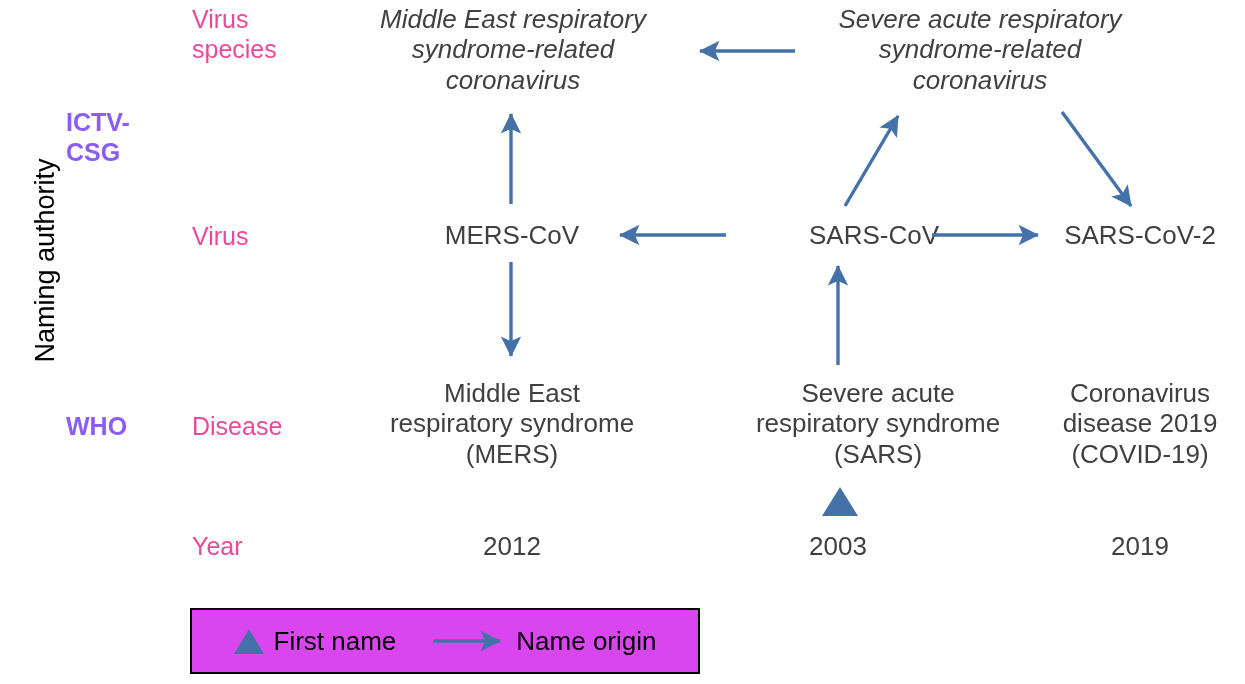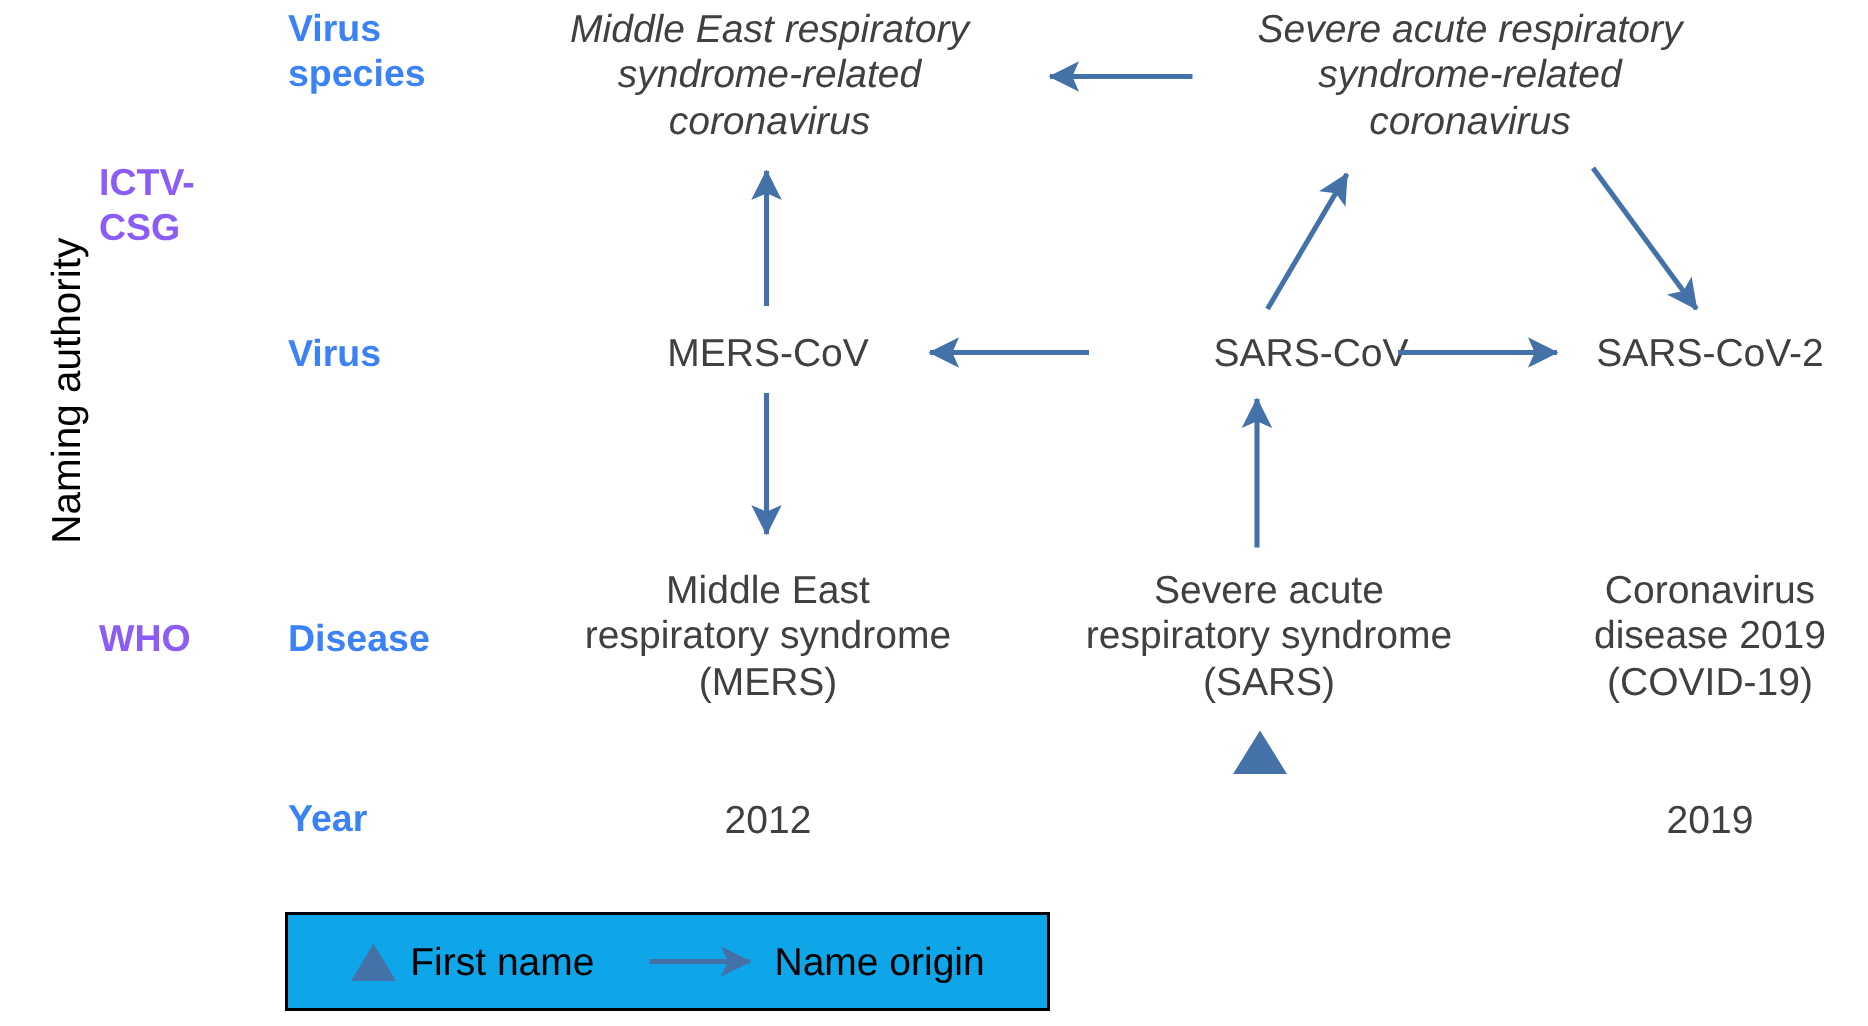--- a/index.html
+++ b/index.html
@@ -44,22 +44,22 @@
     position: absolute;
     font-size: 25px;
     font-weight: bold;
     color: #8b5cf6;
     line-height: 1.18;
     text-align: left;
   }
   .rowlabel {
     position: absolute;
     font-size: 25px;
-    font-weight: bold;
-    color: #3b82f6;
+    font-weight: normal;
+    color: #ec4899;
     line-height: 1.18;
     text-align: left;
     white-space: pre-line;
   }
   .cell {
     position: absolute;
     font-size: 26px;
     line-height: 1.17;
     text-align: center;
     color: #404040;
@@ -81,21 +81,21 @@
   }
   
   #legend-box {
     position: absolute;
     left: 190px;
     top: 608px;
     width: 510px;
     height: 66px;
     border: 2px solid #000000;
     box-sizing: border-box;
-    background: #0ea5e9;
+    background: #d946ef;
     display: flex;
     align-items: center;
     justify-content: center;
     gap: 0px;
   }
   .legend-item {
     display: flex;
     align-items: center;
     gap: 10px;
     font-size: 26px;
@@ -142,30 +142,31 @@
   <div class="cell virusname" style="left:362px; top:220px; width:300px;">MERS-CoV</div>
 
   <div class="cell virusname" style="left:724px; top:220px; width:300px;">SARS-CoV</div>
 
   <div class="cell virusname" style="left:990px; top:220px; width:300px;">SARS-CoV-2</div>
 
   <div class="cell disease" style="left: 352px; top: 378px; width: 320px; white-space: pre-line;">Middle East
 respiratory syndrome
 (MERS)</div>
 
-  <div class="cell disease" style="left: 686px; top: 378px; width: 320px; white-space: pre-line;">Severe acute
+  <div class="cell disease" style="left: 718px; top: 378px; width: 320px; white-space: pre-line;">Severe acute
 respiratory syndrome
 (SARS)</div>
 
   <div class="cell disease" style="left: 1010px; top: 378px; width: 260px; white-space: pre-line;">Coronavirus
 disease 2019
 (COVID-19)</div>
 
   <div class="cell year" style="left:412px; top:531px; width:200px;">2012</div>
 
+  <div class="cell year" style="left:738px; top:531px; width:200px;">2003</div>
 
   <div class="cell year" style="left:1040px; top:531px; width:200px;">2019</div>
 
   <svg id="arrow-layer" viewBox="0 0 1245 684" xmlns="http://www.w3.org/2000/svg">
     <defs>
       <marker id="ah" viewBox="0 0 12 12" refX="10.5" refY="6" markerWidth="7.2" markerHeight="7.2" orient="auto-start-reverse">
         <path d="M 1 1 L 11 6 L 1 11 L 3.2 6 Z" fill="#4472a8"></path>
       </marker>
     </defs>
 

